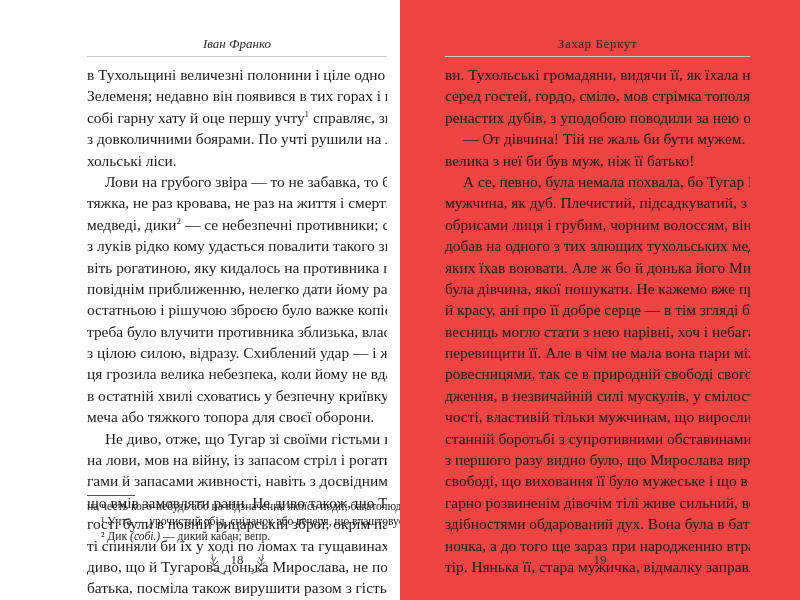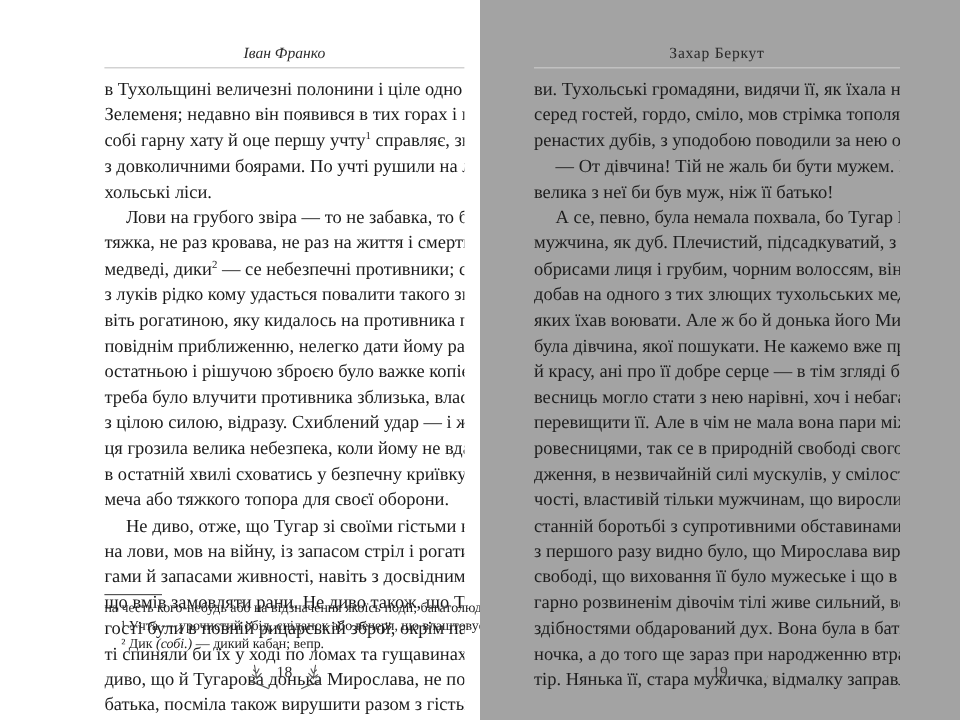--- a/index.html
+++ b/index.html
@@ -15,21 +15,21 @@
     font-family: "DejaVu Serif", "Liberation Serif", serif;
     color: #1c1c1c;
   }
   .page {
     position: absolute;
     top: 0;
     height: 600px;
     background: #ffffff;
   }
   .page-left { left: 0; width: 400px; margin-left: 32px; }
-  .page-right { left: 400px; width: 400px; background: #a3a3a3; }
+  .page-right { left: 400px; width: 400px; background: #ef4444; }
 
   .running-head {
     position: absolute;
     top: 36px;
     text-align: center;
     font-family: "Liberation Serif", serif;
     font-size: 13px;
     color: #2a2a2a;
     padding-bottom: 4px;
     border-bottom: 1px solid #c8c8c8;

